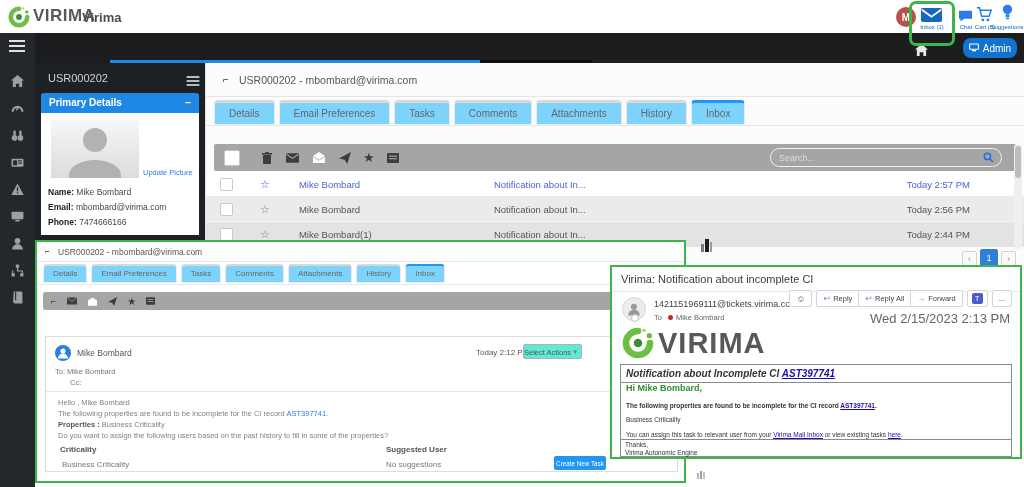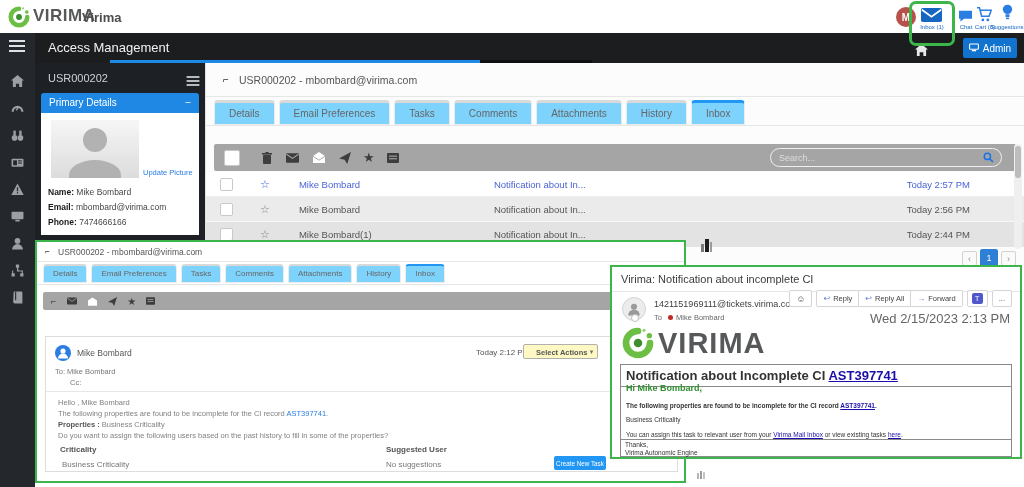--- a/index.html
+++ b/index.html
@@ -11,32 +11,32 @@
   .tophdr { left:0; top:0; width:1024px; height:33px; background:#fff; }
   .logo-text { font-size:17px; font-weight:800; color:#57585a; letter-spacing:.5px; }
   .app-name { font-size:13px; font-weight:700; color:#4c4c4c; }
   .nav-label { font-size:6px; color:#1565c0; text-align:center; white-space:nowrap; }
   .avatar-m { width:20px; height:20px; border-radius:50%; background:#b5524b; color:#fff; font-size:10px; font-weight:700; display:flex; align-items:center; justify-content:center; }
   .green-box { border:3px solid #3cb54a; border-radius:7px; background:transparent; }
 
   
   .topbar { left:35px; top:33px; width:989px; height:30px; background:#1b1d1f; }
   .topbar-title { color:#f2f2f2; font-size:13px; line-height:30px; }
-  .admin-btn { background:#1273cf; border-radius:2px; color:#fff; font-size:10px; display:flex; align-items:center; justify-content:center; gap:4px; }
+  .admin-btn { background:#1273cf; border-radius:8px; color:#fff; font-size:10px; display:flex; align-items:center; justify-content:center; gap:4px; }
 
   
   .sidebar { left:0; top:33px; width:35px; height:454px; background:#24282c; }
   .sb-icon { position:absolute; left:11px; width:13px; height:13px; color:#9aa0a6; display:flex; }
   .hamb { display:flex; flex-direction:column; gap:3px; }
   .hamb span { display:block; width:16px; height:2px; background:#dfe1e3; }
 
   
   .user-panel { left:35px; top:63px; width:170px; height:180px; background:#1d2125; }
   .up-id { color:#cfd2d4; font-size:11px; }
-  .up-hdr { background:#1f88e4; color:#fff; font-size:10px; font-weight:400; line-height:20px; padding:0 8px; display:flex; justify-content:space-between; }
+  .up-hdr { background:#1f88e4; color:#fff; font-size:10px; font-weight:700; line-height:20px; padding:0 8px; display:flex; justify-content:space-between; }
   .up-card { background:#fff; }
   .up-photo { background:linear-gradient(#f6f6f6,#dcdcdc); overflow:hidden; position:relative; }
   .up-photo .head { position:absolute; left:50%; top:8px; transform:translateX(-50%); width:24px; height:24px; border-radius:50%; background:#b2b2b2; }
   .up-photo .body { position:absolute; left:50%; bottom:-12px; transform:translateX(-50%); width:52px; height:30px; border-radius:50% 50% 0 0; background:#b2b2b2; }
   .up-line { font-size:8.5px; color:#454545; } .up-line b { color:#1a1a1a; }
   .link { color:#2a7de1; }
 
   
   .main { left:205px; top:63px; width:819px; height:201px; background:#fcfcfc; border-left:1px solid #e2e2e2; }
   .panel-title { font-size:10.5px; color:#555; }
@@ -61,21 +61,21 @@
   .mailrow.unread, .mailrow.unread .star { color:#4a63d8; }
   .pgbtn { position:absolute; border:1px solid #d2d2d2; background:#fafafa; color:#8a8a8a; font-size:9px; display:flex; align-items:center; justify-content:center; border-radius:2px; }
   .pgbtn.cur { background:#2e7fd6; border-color:#2e7fd6; color:#fff; }
 
   
   .gpanel { left:35px; top:240px; width:651px; height:243px; background:#fff; border:2px solid #3cb54a; z-index:5; }
   .gp-divider { position:absolute; left:0; width:100%; height:1px; background:#e6e6e6; }
   .mailcard { position:absolute; border:1px solid #ddd; background:#fff; }
   .sm { font-size:7.5px; color:#777; }
   .body-line { position:absolute; font-size:7.5px; color:#828282; white-space:nowrap; }
-  .sel-box { position:absolute; border:1px solid #b0b0b0; border-radius:2px; background:#fef9c3; font-size:7.5px; color:#555; line-height:13px; padding:0 10px 0 12px;font-weight:bold; }
+  .sel-box { position:absolute; border:1px solid #b0b0b0; border-radius:2px; background:#5eead4; font-size:7.5px; color:#555; line-height:13px; padding:0 10px 0 0; }
   .sel-box .caret { position:absolute; right:3px; top:0; font-size:6px; color:#777; }
   .task-btn { position:absolute; background:#2196f3; color:#fff; border-radius:2px; font-size:6.3px; display:flex; align-items:center; justify-content:center; }
 
   
   .opanel { left:610px; top:265px; width:412px; height:194px; background:#fff; border:2px solid #3cb54a; z-index:6; }
   .op-title { font-size:11px; color:#3c3c3c; }
   .op-avatar { width:24px; height:24px; border-radius:50%; background:#ececec; border:1px solid #d5d5d5; display:flex; align-items:center; justify-content:center; }
   .op-btn { border:1px solid #d5d5d5; background:#fff; height:17px; display:inline-flex; align-items:center; padding:0 6px; font-size:7.5px; color:#444; gap:3px; }
   .op-btn .arr { color:#5a7fd1; font-size:8px; }
   .big-logo-text { font-size:29px; font-weight:800; color:#57585a; letter-spacing:1px; }
@@ -135,21 +135,20 @@
       <svg viewBox="0 0 12 19" width="11" height="17">
           <circle cx="6" cy="6" r="5.2" fill="#2a7de1"></circle>
           <rect x="3.8" y="11.5" width="4.4" height="3" fill="#2a7de1"></rect>
           <rect x="4.3" y="15.2" width="3.4" height="1.8" fill="#2a7de1"></rect>
         </svg>
     </span>
     <span class="abs nav-label" style="left:990px;top:24px;width:34px;">Suggestions</span>
   </div>
 
   <div class="abs topbar">
-    <span class="abs topbar-title" style="left:13px;top:0;">Access Management</span>
     <span class="abs" style="left:880px;top:9px;">
       <svg viewBox="0 0 14 13" width="13" height="12">
           <path d="M7 0l7 6h-2v7H9V9H5v4H2V6H0z" fill="#e8e8e8"></path>
         </svg>
     </span>
     <div class="abs admin-btn" style="left:928px;top:5px;width:54px;height:20px;">
       <span><svg viewBox="0 0 12 10" width="10" height="9">
             <rect x="0.7" y="0.7" width="10.6" height="6.4" rx="1" fill="none" stroke="#fff" stroke-width="1.3"></rect>
             <rect x="3.5" y="8" width="5" height="1.6" fill="#fff"></rect>
           </svg></span>
@@ -474,21 +473,21 @@
       <svg viewBox="0 0 24 24" width="32" height="32">
           <path d="M12 3a9 9 0 1 0 9 9" fill="none" stroke="#6cbe45" stroke-width="5" stroke-linecap="round"></path>
           <circle cx="12" cy="12" r="3.2" fill="#3e8e2f"></circle>
           <circle cx="20.5" cy="6.5" r="2" fill="#6cbe45"></circle>
           <circle cx="16.5" cy="2.5" r="1.2" fill="#9bd07a"></circle>
         </svg>
     </span>
     <span class="abs big-logo-text" style="left:46px;top:60px;">VIRIMA</span>
 
     <div class="obox" style="left:8px;top:97px;width:392px;height:76px;">
-      <div style="border-bottom:1px solid #8a8a8a;padding:3px 5px;font-size:13px;font-weight:700;color:#333;">
+      <div style="border-bottom:1px solid #8a8a8a;padding:3px 5px;font-size:10px;font-weight:700;color:#333;font-style:italic;">
         <span>Notification about Incomplete CI </span><span class="olink" style="font-weight:700;">AST397741</span>
       </div>
       <span class="abs" style="left:5px;top:18px;font-size:9px;font-weight:700;color:#2f8f2f;">Hi Mike Bombard,</span>
       <span class="abs tiny" style="left:5px;top:37px;font-weight:700;"><span>The following properties are found to be incomplete for the CI record </span><span class="olink">AST397741</span><span>.</span></span>
       <span class="abs tiny" style="left:5px;top:51px;">Business Criticality</span>
       <span class="abs tiny" style="left:5px;top:66px;"><span>You can assign this task to relevant user from your </span><span class="olink">Virima Mail Inbox</span><span> or view existing tasks </span><span class="olink">here</span><span>.</span></span>
     </div>
     <div class="obox" style="left:8px;top:172px;width:392px;height:18px;">
       <span class="abs tiny" style="left:4px;top:1px;">Thanks,</span>
       <span class="abs tiny" style="left:4px;top:9px;">Virima Autonomic Engine</span>

